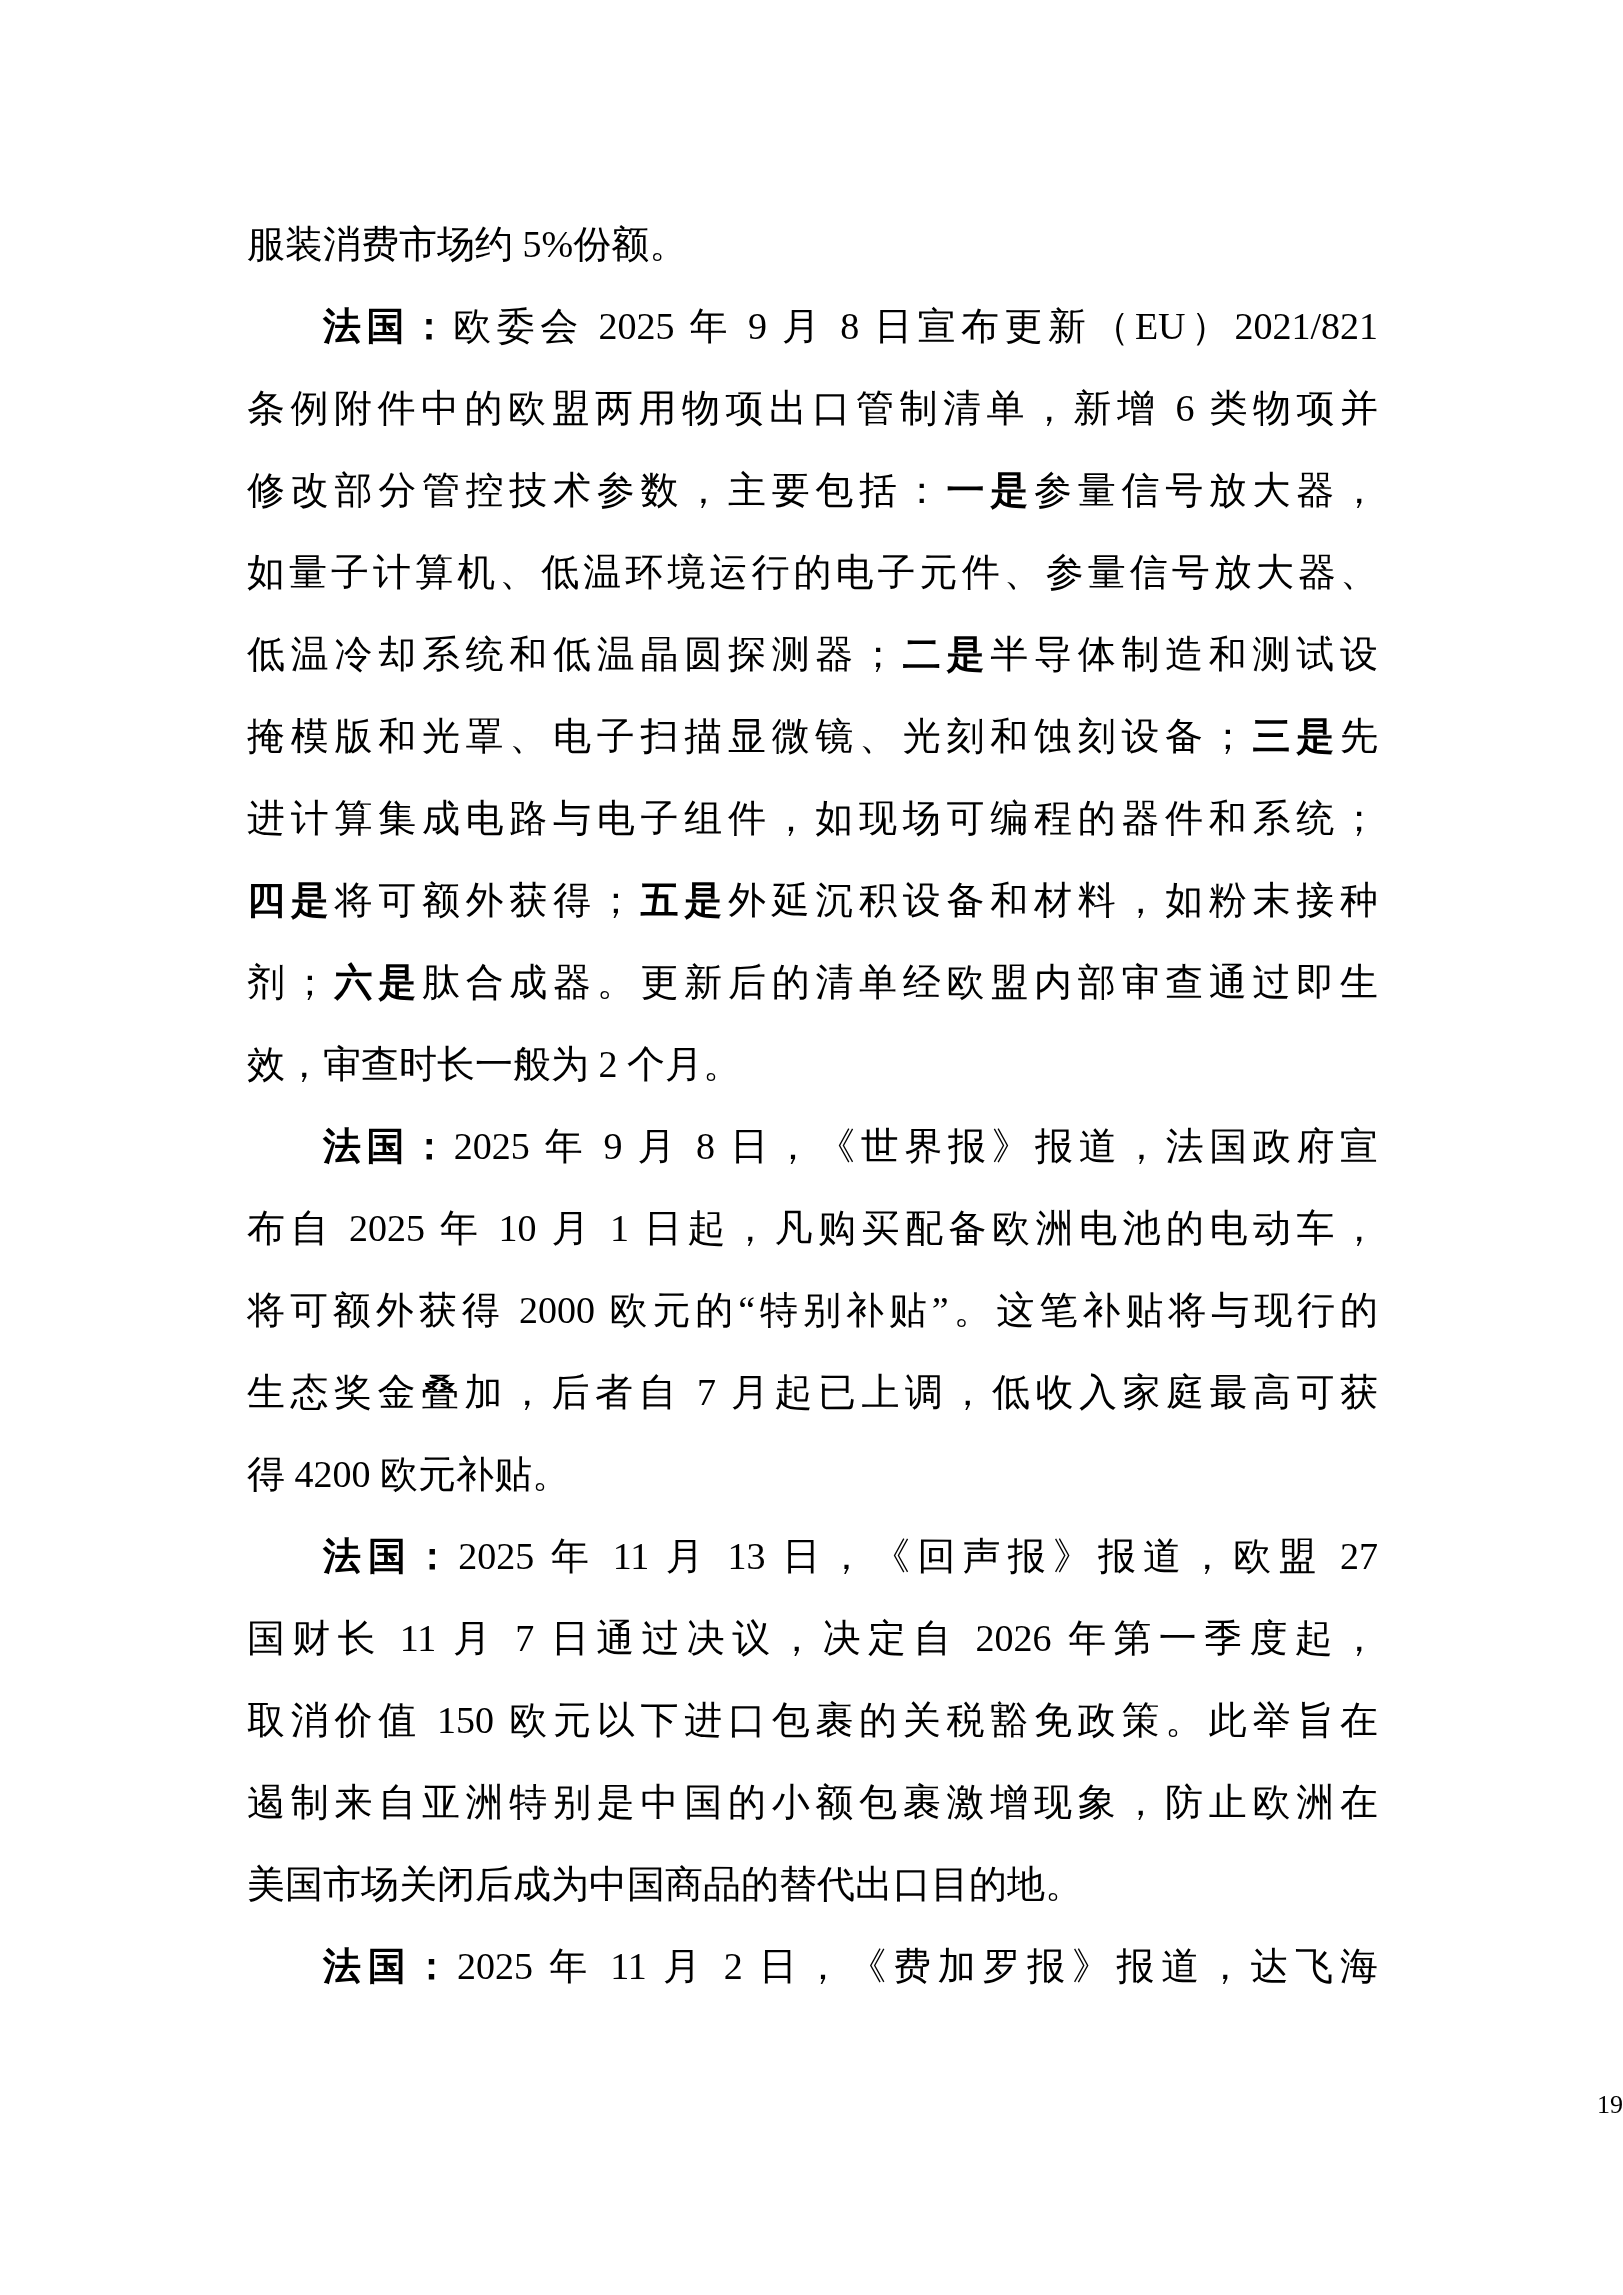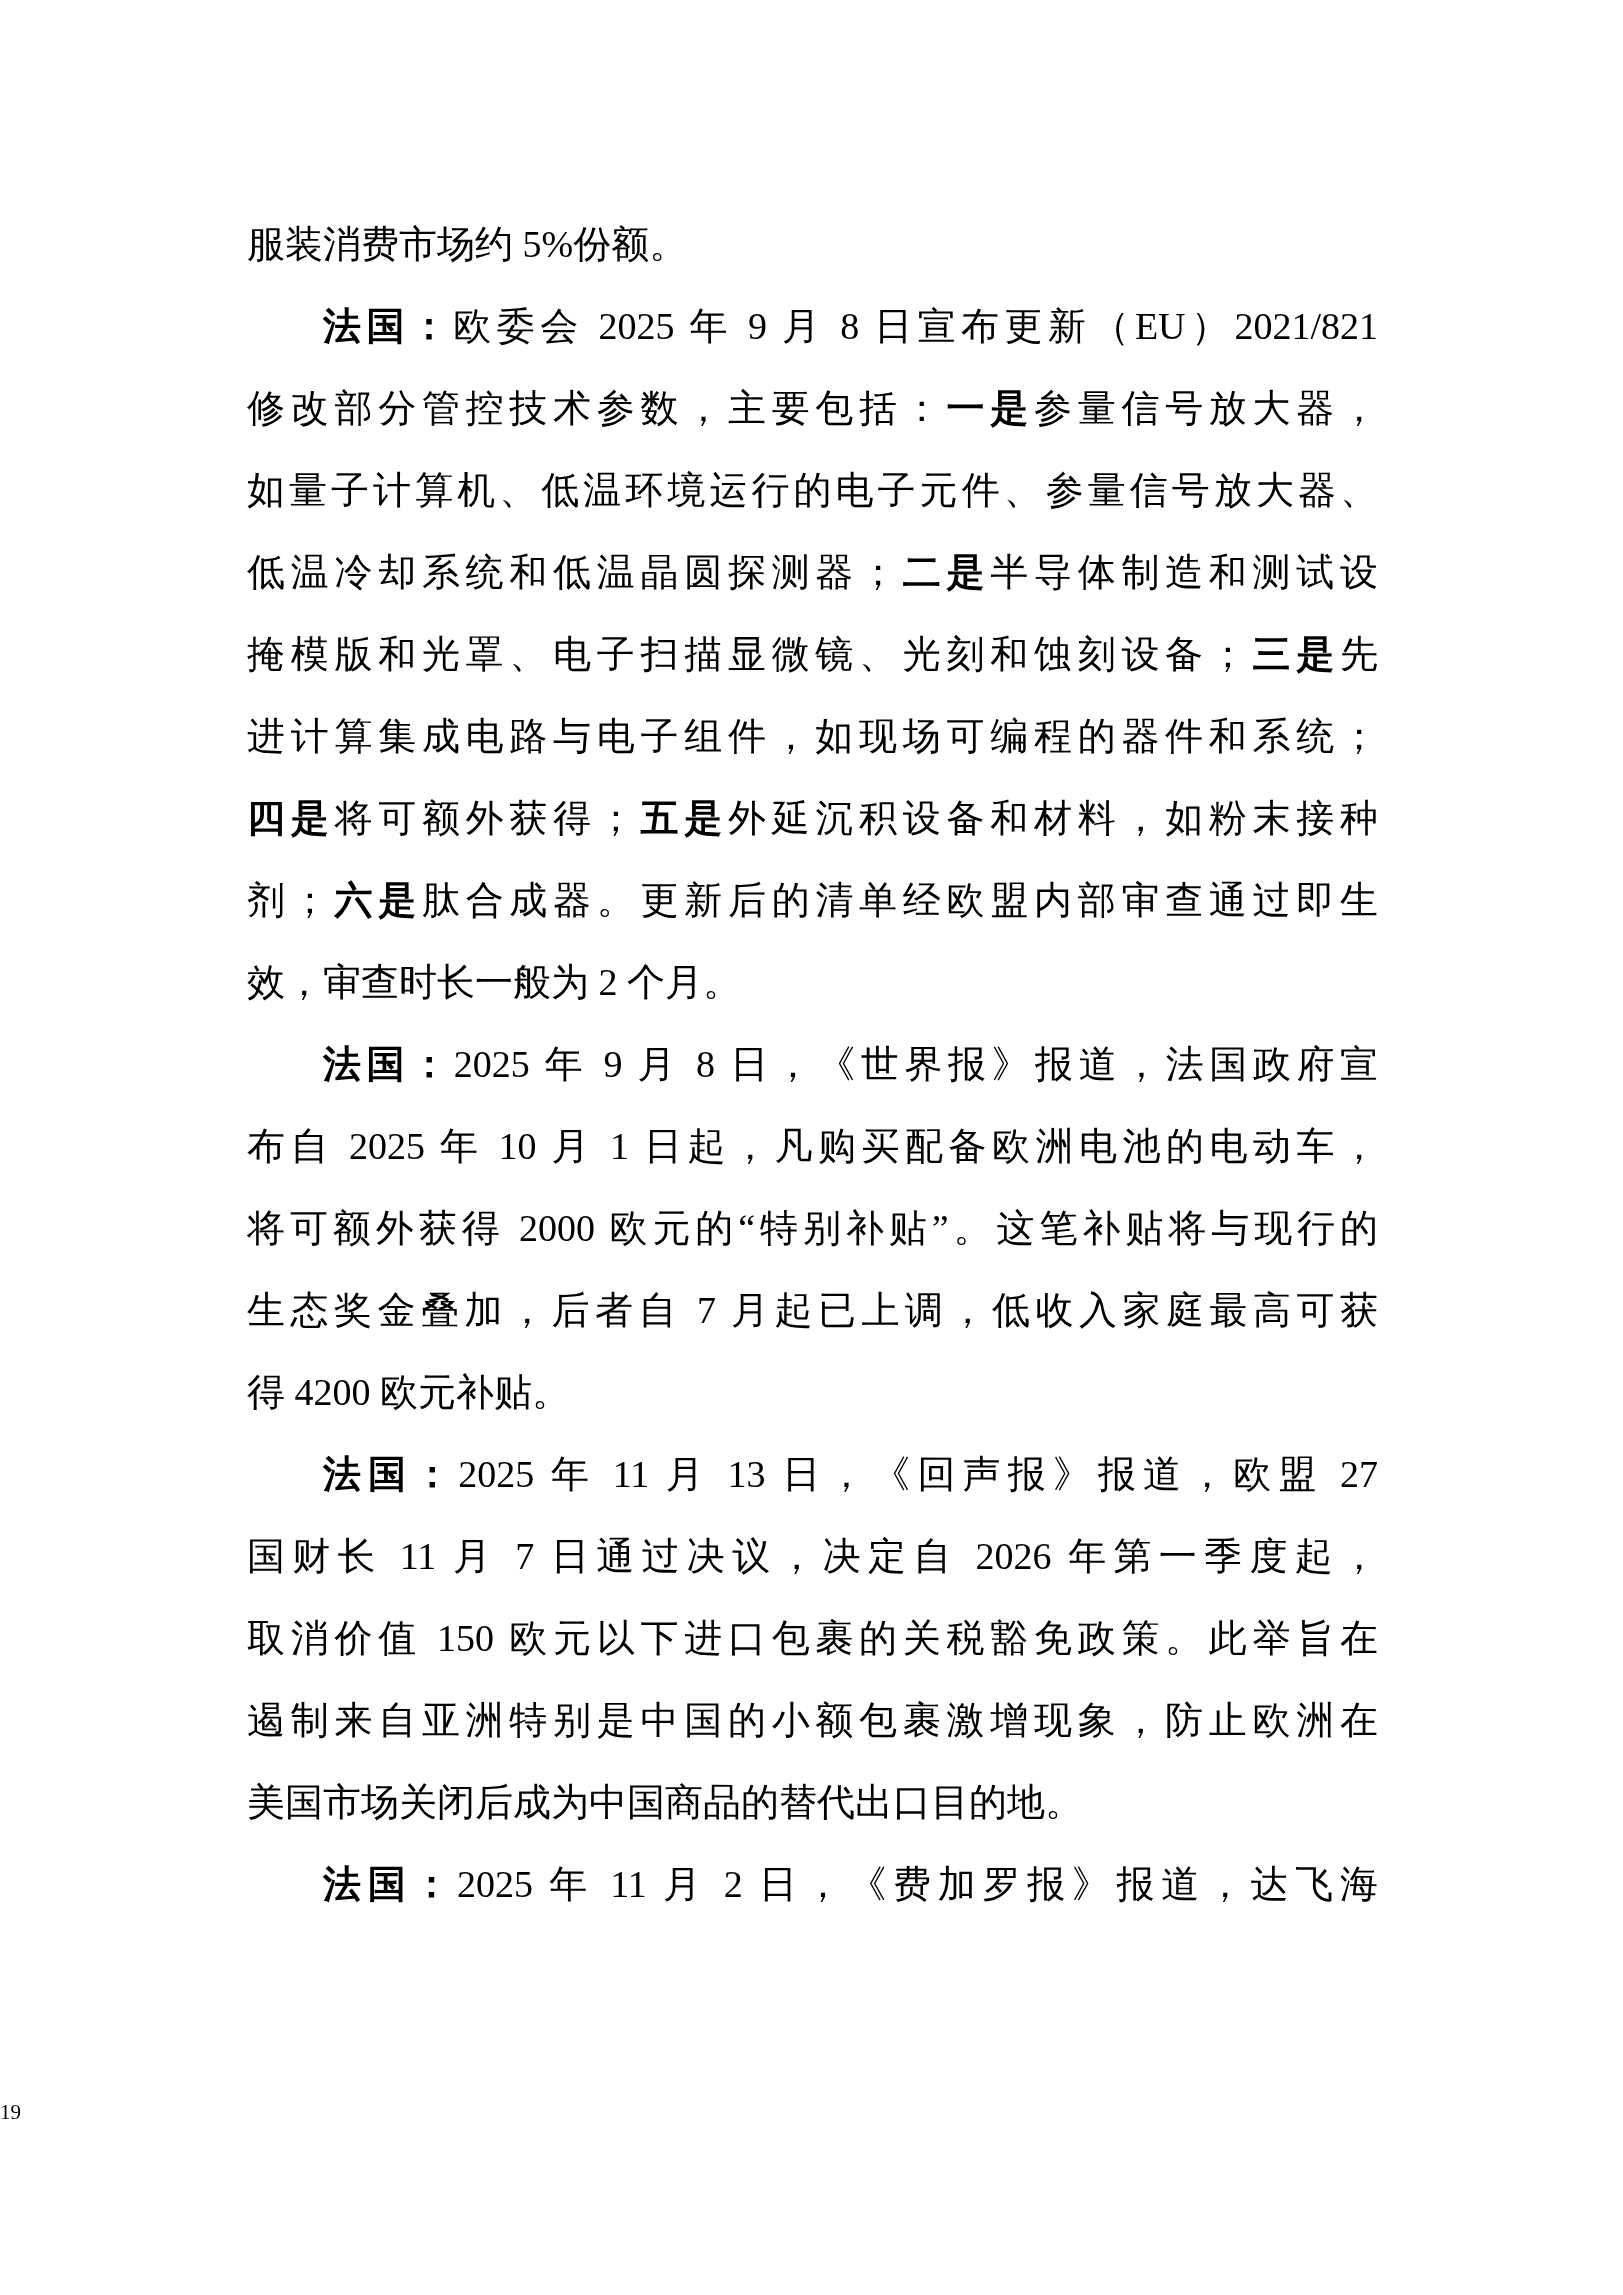--- a/index.html
+++ b/index.html
@@ -16,30 +16,31 @@
     white-space:normal;
     text-align:justify;
     text-align-last:left;
   }
   .line.just{text-align-last:justify;}
   .line.indent{text-indent:76px;}
   .seg{font-weight:normal;}
   .seg.bold{font-weight:bold;}
   .page-number{
     position:absolute;left:0;top:2089px;width:1623px;
-    text-align:left;font-size:21px;line-height:1.2;margin-top:11px;
+    text-align:right;font-size:26px;line-height:1.2;
   }
 </style>
 </head>
 <body>
 
 <div class="page">
   <div class="text-block" id="lines-container">
       <div class="line"><span class="seg">服装消费市场约 5%份额。</span></div>
       <div class="line indent just"><span class="seg bold">法国：</span><span class="seg">欧委会 2025 年 9 月 8 日宣布更新（EU）2021/821</span></div>
+      <div class="line just"><span class="seg">条例附件中的欧盟两用物项出口管制清单，新增 6 类物项并</span></div>
       <div class="line just"><span class="seg">修改部分管控技术参数，主要包括：</span><span class="seg bold">一是</span><span class="seg">参量信号放大器，</span></div>
       <div class="line just"><span class="seg">如量子计算机、低温环境运行的电子元件、参量信号放大器、</span></div>
       <div class="line just"><span class="seg">低温冷却系统和低温晶圆探测器；</span><span class="seg bold">二是</span><span class="seg">半导体制造和测试设</span></div>
       <div class="line just"><span class="seg">掩模版和光罩、电子扫描显微镜、光刻和蚀刻设备；</span><span class="seg bold">三是</span><span class="seg">先</span></div>
       <div class="line just"><span class="seg">进计算集成电路与电子组件，如现场可编程的器件和系统；</span></div>
       <div class="line just"><span class="seg bold">四是</span><span class="seg">将可额外获得；</span><span class="seg bold">五是</span><span class="seg">外延沉积设备和材料，如粉末接种</span></div>
       <div class="line just"><span class="seg">剂；</span><span class="seg bold">六是</span><span class="seg">肽合成器。更新后的清单经欧盟内部审查通过即生</span></div>
       <div class="line"><span class="seg">效，审查时长一般为 2 个月。</span></div>
       <div class="line indent just"><span class="seg bold">法国：</span><span class="seg">2025 年 9 月 8 日，《世界报》报道，法国政府宣</span></div>
       <div class="line just"><span class="seg">布自 2025 年 10 月 1 日起，凡购买配备欧洲电池的电动车，</span></div>

